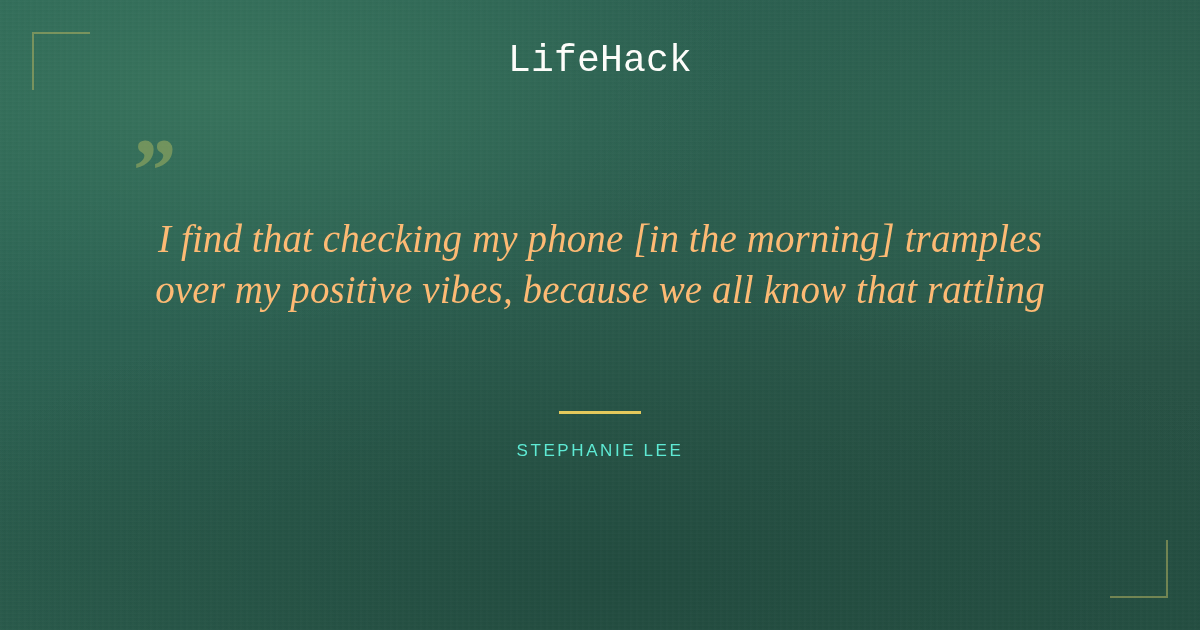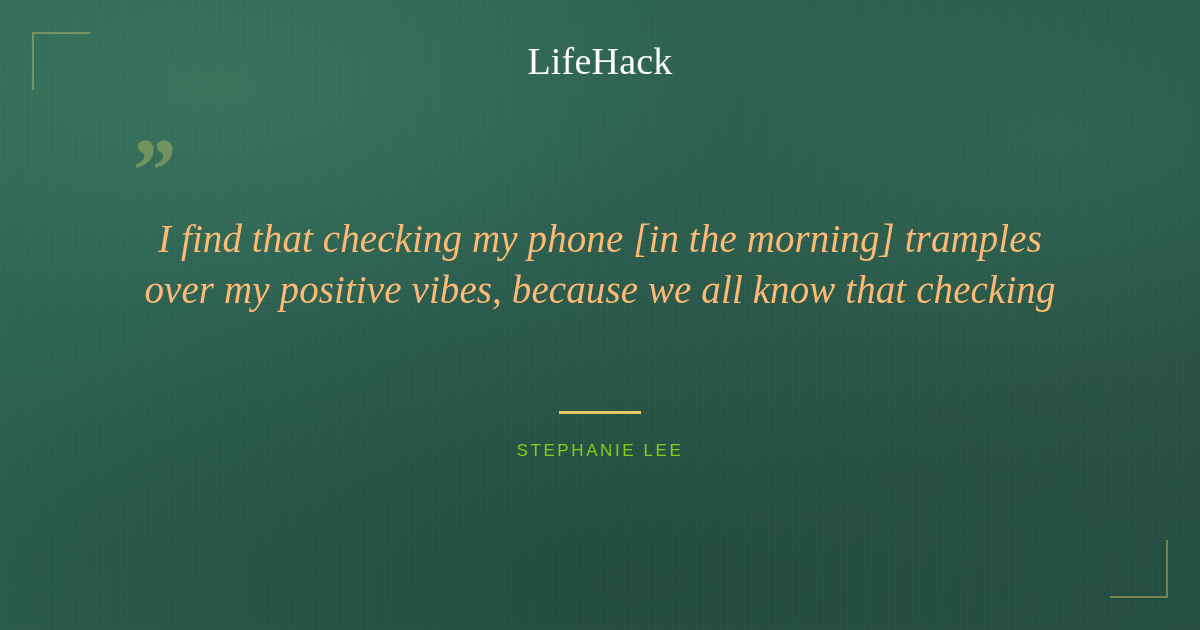--- a/index.html
+++ b/index.html
@@ -64,21 +64,21 @@
     border-right: 2px solid rgba(176,176,96,0.55);
   }
 
   
   #brand {
     position: absolute;
     top: 39px;
     left: 0;
     width: 1200px;
     text-align: center;
-    font-family: Liberation Serif, serif;
+    font-family: Liberation Mono, monospace;
     font-size: 38px;
     line-height: 44px;
     letter-spacing: 0.2px;
     color: #fdfdfa;
     font-weight: 400;
   }
 
   
   #quote-mark {
     position: absolute;
@@ -123,40 +123,40 @@
   #attribution {
     position: absolute;
     top: 440px;
     left: 0;
     width: 1200px;
     text-align: center;
     font-family: "Liberation Sans", sans-serif;
     font-size: 17px;
     line-height: 22px;
     letter-spacing: 2.6px;
-    color: #84cc16;
+    color: #5eead4;
     font-weight: 400;
   }
 </style>
 </head>
 <body>
 
 <div id="card">
 
   <div id="bg-wash"></div>
   <div id="bg-noise"></div>
 
   <div class="corner corner-tl"></div>
   <div class="corner corner-br"></div>
 
   <div id="brand">LifeHack</div>
 
   <div id="quote-mark">”</div>
 
   <div id="quote-block">
     <div class="quote-line">I find that checking my phone [in the morning] tramples</div>
-    <div class="quote-line">over my positive vibes, because we all know that checking</div>
+    <div class="quote-line">over my positive vibes, because we all know that rattling</div>
   </div>
 
   <div id="divider"></div>
   <div id="attribution">STEPHANIE LEE</div>
 
 </div>
 
 </body></html>

